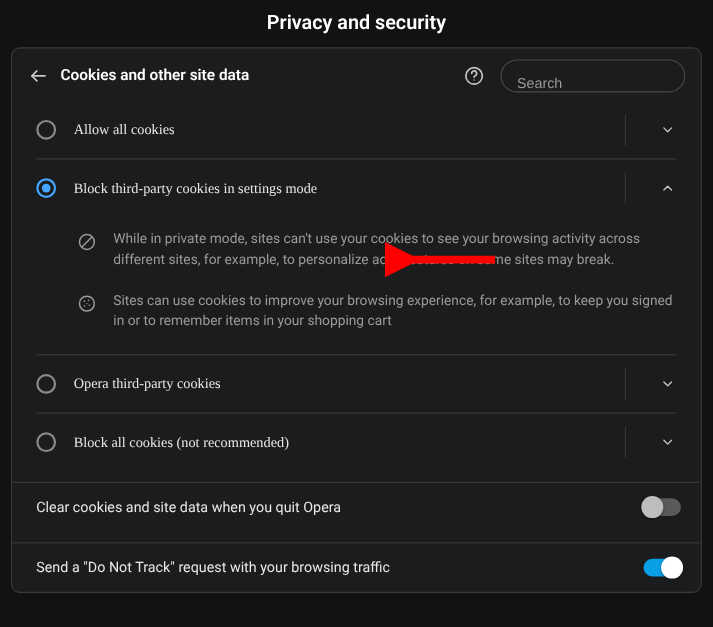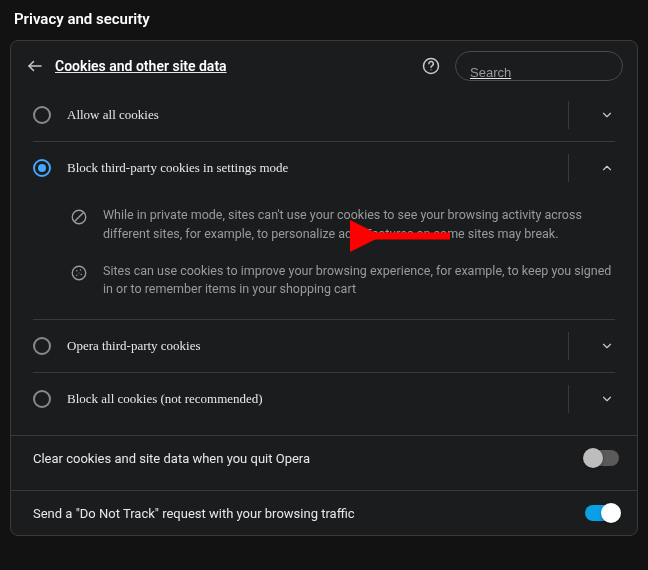--- a/index.html
+++ b/index.html
@@ -6,38 +6,38 @@
   html, body {
     width: 648px;
     height: 570px;
     background: #121212;
     color: #e8e8e8;
     font-family: -apple-system, BlinkMacSystemFont, "Segoe UI", Roboto, Arial, sans-serif;
     font-size: 13px;
     overflow: hidden;
   }
   .page-title {
-    font-size: 15px;
+    font-size: 18px;
     font-weight: 600;
     padding: 10px 14px 12px 14px;
     color: #ffffff;
+    text-align: center;
   }
   .card {
     margin: 0 10px 10px 10px;
     border: 1px solid #3a3a3a;
     border-radius: 8px;
     background: #1a1c1e;
     overflow: hidden;
   }
   .card-header {
     display: flex;
     align-items: center;
     padding: 10px 14px 8px 14px;
     gap: 10px;
-    text-decoration: underline;
   }
   .back-icon {
     width: 20px; height: 20px;
     display: flex; align-items: center; justify-content: center;
     color: #c8c8c8;
     cursor: pointer;
   }
   .card-title {
     font-size: 14px;
     font-weight: 600;

